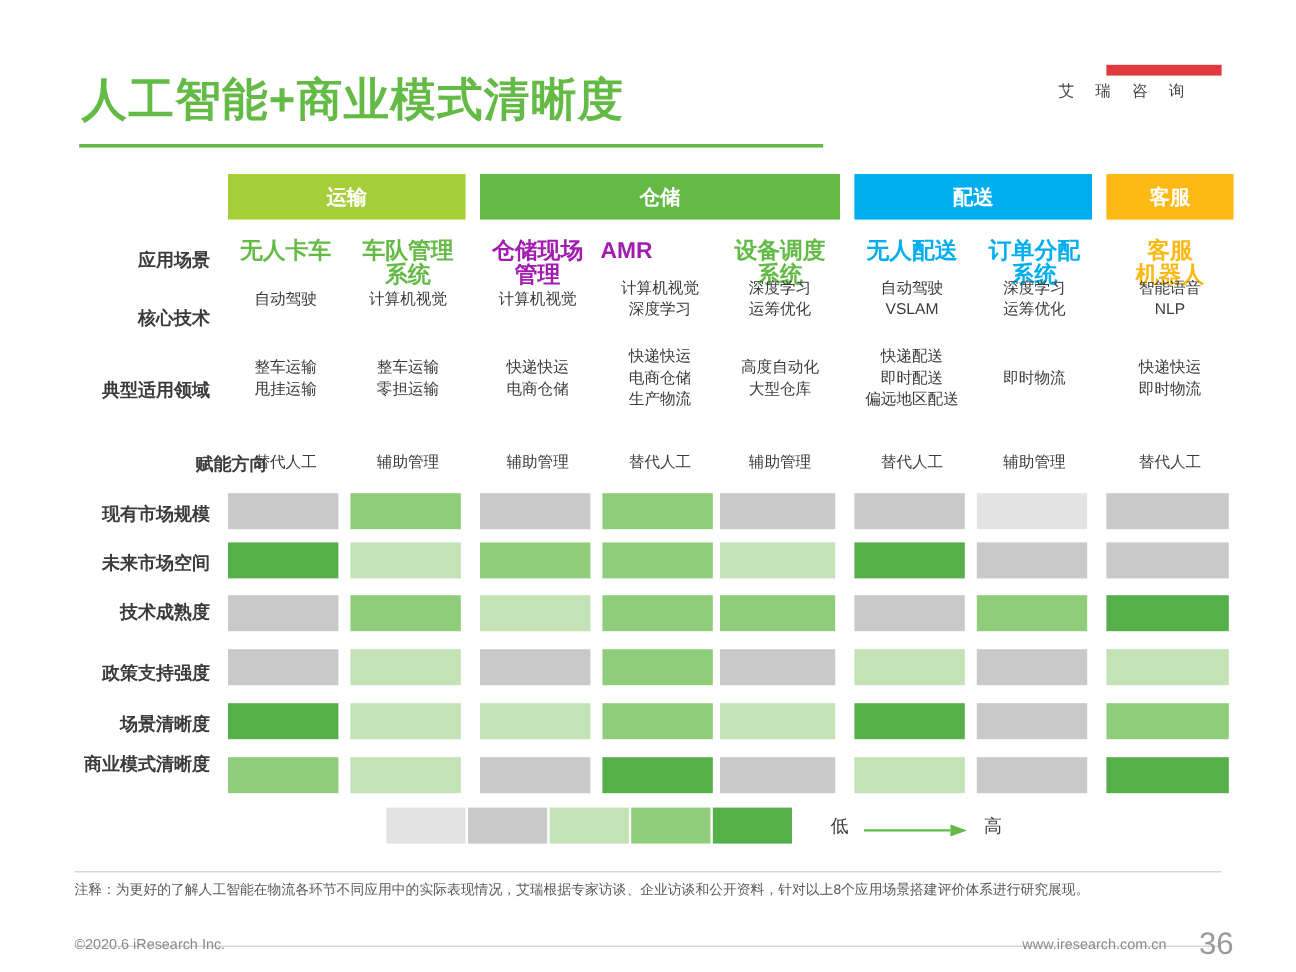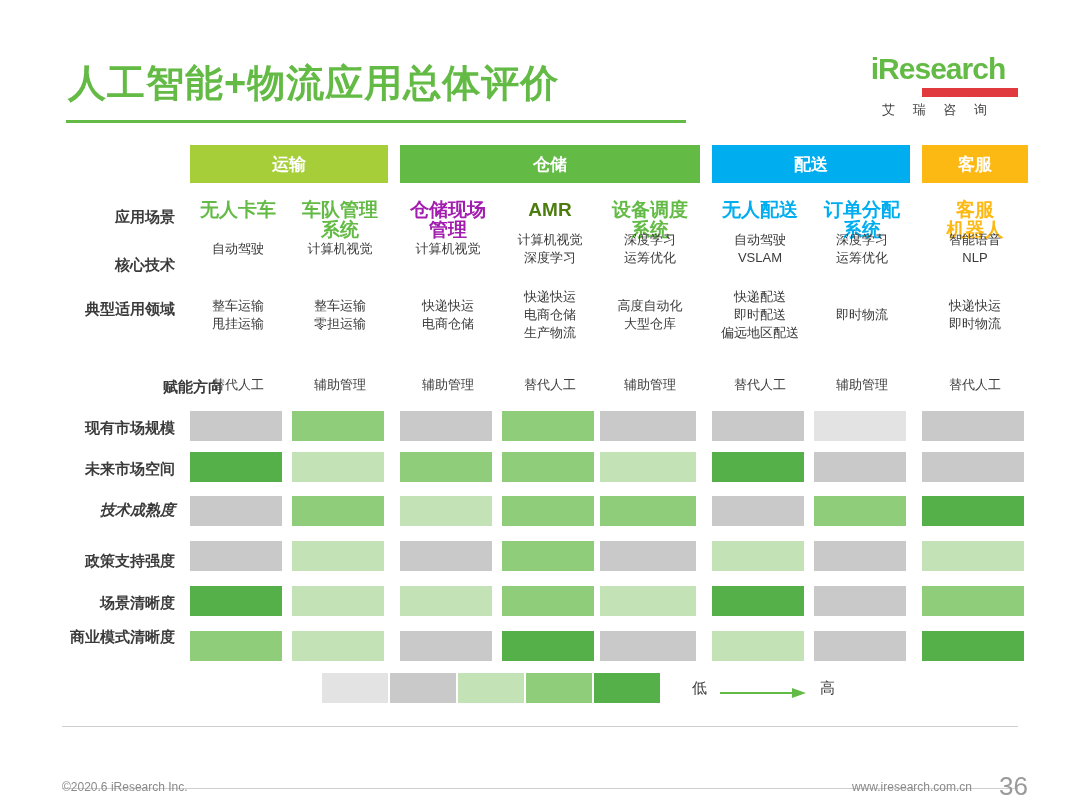--- a/index.html
+++ b/index.html
@@ -78,25 +78,24 @@
   }
   .pageno{
     position:absolute;right:52px;bottom:8px;font-size:26px;color:#9a9a9a;text-align:right;
   }
 </style>
 </head>
 <body>
 
 <div class="page">
 
-  <div class="title">人工智能+物流应用总体评价</div>
+  <div class="title">人工智能+商业模式清晰度</div>
   <div class="title-rule"></div>
 
   <div class="logo">
-    <div class="logo-main">iResearch</div>
     <div class="logo-bar"></div>
     <div class="logo-sub">艾 瑞 咨 询</div>
   </div>
 
   <div id="bands">
       <div class="band" style="left: 190px; top: 145px; width: 198px; background: rgb(166, 206, 57);">
         <span>运输</span>
       </div>
       <div class="band" style="left: 400px; top: 145px; width: 300px; background: rgb(99, 187, 69);">
         <span>仓储</span>
@@ -104,25 +103,25 @@
       <div class="band" style="left: 712px; top: 145px; width: 198px; background: rgb(0, 174, 239);">
         <span>配送</span>
       </div>
       <div class="band" style="left: 922px; top: 145px; width: 106px; background: rgb(253, 185, 19);">
         <span>客服</span>
       </div>
     </div>
   <div id="rowlabels">
       <div class="rowlabel" style="left: 0px; width: 175px; top: 208px;">应用场景</div>
       <div class="rowlabel" style="left: 0px; width: 175px; top: 256px;">核心技术</div>
-      <div class="rowlabel" style="left: 0px; width: 175px; top: 300px;">典型适用领域</div>
+      <div class="rowlabel" style="left: 0px; width: 175px; top: 316px;">典型适用领域</div>
       <div class="rowlabel" style="left: 0px; width: 175px; top: 378px; padding-left: 48px;">赋能方向</div>
       <div class="rowlabel" style="left: 0px; width: 175px; top: 419px;">现有市场规模</div>
       <div class="rowlabel" style="left: 0px; width: 175px; top: 460px;">未来市场空间</div>
-      <div class="rowlabel" style="left: 0px; width: 175px; top: 501px; font-style: italic;">技术成熟度</div>
+      <div class="rowlabel" style="left: 0px; width: 175px; top: 501px;">技术成熟度</div>
       <div class="rowlabel" style="left: 0px; width: 175px; top: 552px;">政策支持强度</div>
       <div class="rowlabel" style="left: 0px; width: 175px; top: 594px;">场景清晰度</div>
       <div class="rowlabel" style="left: 0px; width: 175px; top: 628px;">商业模式清晰度</div>
     </div>
   <div id="cells">
       <div class="cell head" style="left: 190px; width: 96px; top: 200px; color: rgb(99, 187, 69);">
         <div>无人卡车</div>
       </div>
       <div class="cell" style="left: 190px; width: 96px; top: 240px;">
         <div>自动驾驶</div>
@@ -155,21 +154,21 @@
       <div class="cell" style="left: 400px; width: 96px; top: 240px;">
         <div>计算机视觉</div>
       </div>
       <div class="cell" style="left: 400px; width: 96px; top: 297px;">
         <div>快递快运</div>
         <div>电商仓储</div>
       </div>
       <div class="cell" style="left: 400px; width: 96px; top: 376px;">
         <div>辅助管理</div>
       </div>
-      <div class="cell head" style="left: 502px; width: 96px; top: 200px; color: #4d7c0f;">
+      <div class="cell head" style="left: 474px; width: 96px; top: 200px; color: #a21caf;">
         <div>AMR</div>
       </div>
       <div class="cell" style="left: 502px; width: 96px; top: 231px;">
         <div>计算机视觉</div>
         <div>深度学习</div>
       </div>
       <div class="cell" style="left: 502px; width: 96px; top: 288px;">
         <div>快递快运</div>
         <div>电商仓储</div>
         <div>生产物流</div>
@@ -295,18 +294,19 @@
       <div class="legend-blk" style="left: 594px; top: 673px; width: 66px; background: rgb(85, 176, 74);"></div>
       <div class="legend-label" style="left: 692px; top: 679px;">低</div>
       <div class="legend-arrow" style="left: 720px; top: 685px;"><svg width="86" height="12" viewBox="0 0 86 12">
           <line x1="0" y1="6" x2="72" y2="6" stroke="#63bb45" stroke-width="2"></line>
           <polygon points="72,1 86,6 72,11" fill="#63bb45"></polygon>
         </svg></div>
       <div class="legend-label" style="left: 820px; top: 679px;">高</div>
     </div>
 
   <div class="foot-rule" style="top:726px"></div>
+  <div class="note" style="top:734px">注释：为更好的了解人工智能在物流各环节不同应用中的实际表现情况，艾瑞根据专家访谈、企业访谈和公开资料，针对以上8个应用场景搭建评价体系进行研究展现。</div>
   <div class="foot-rule" style="top:788px"></div>
   <div class="copyright">©2020.6 iResearch Inc.</div>
   <div class="site">www.iresearch.com.cn</div>
   <div class="pageno">36</div>
 
 </div>
 
 </body></html>

